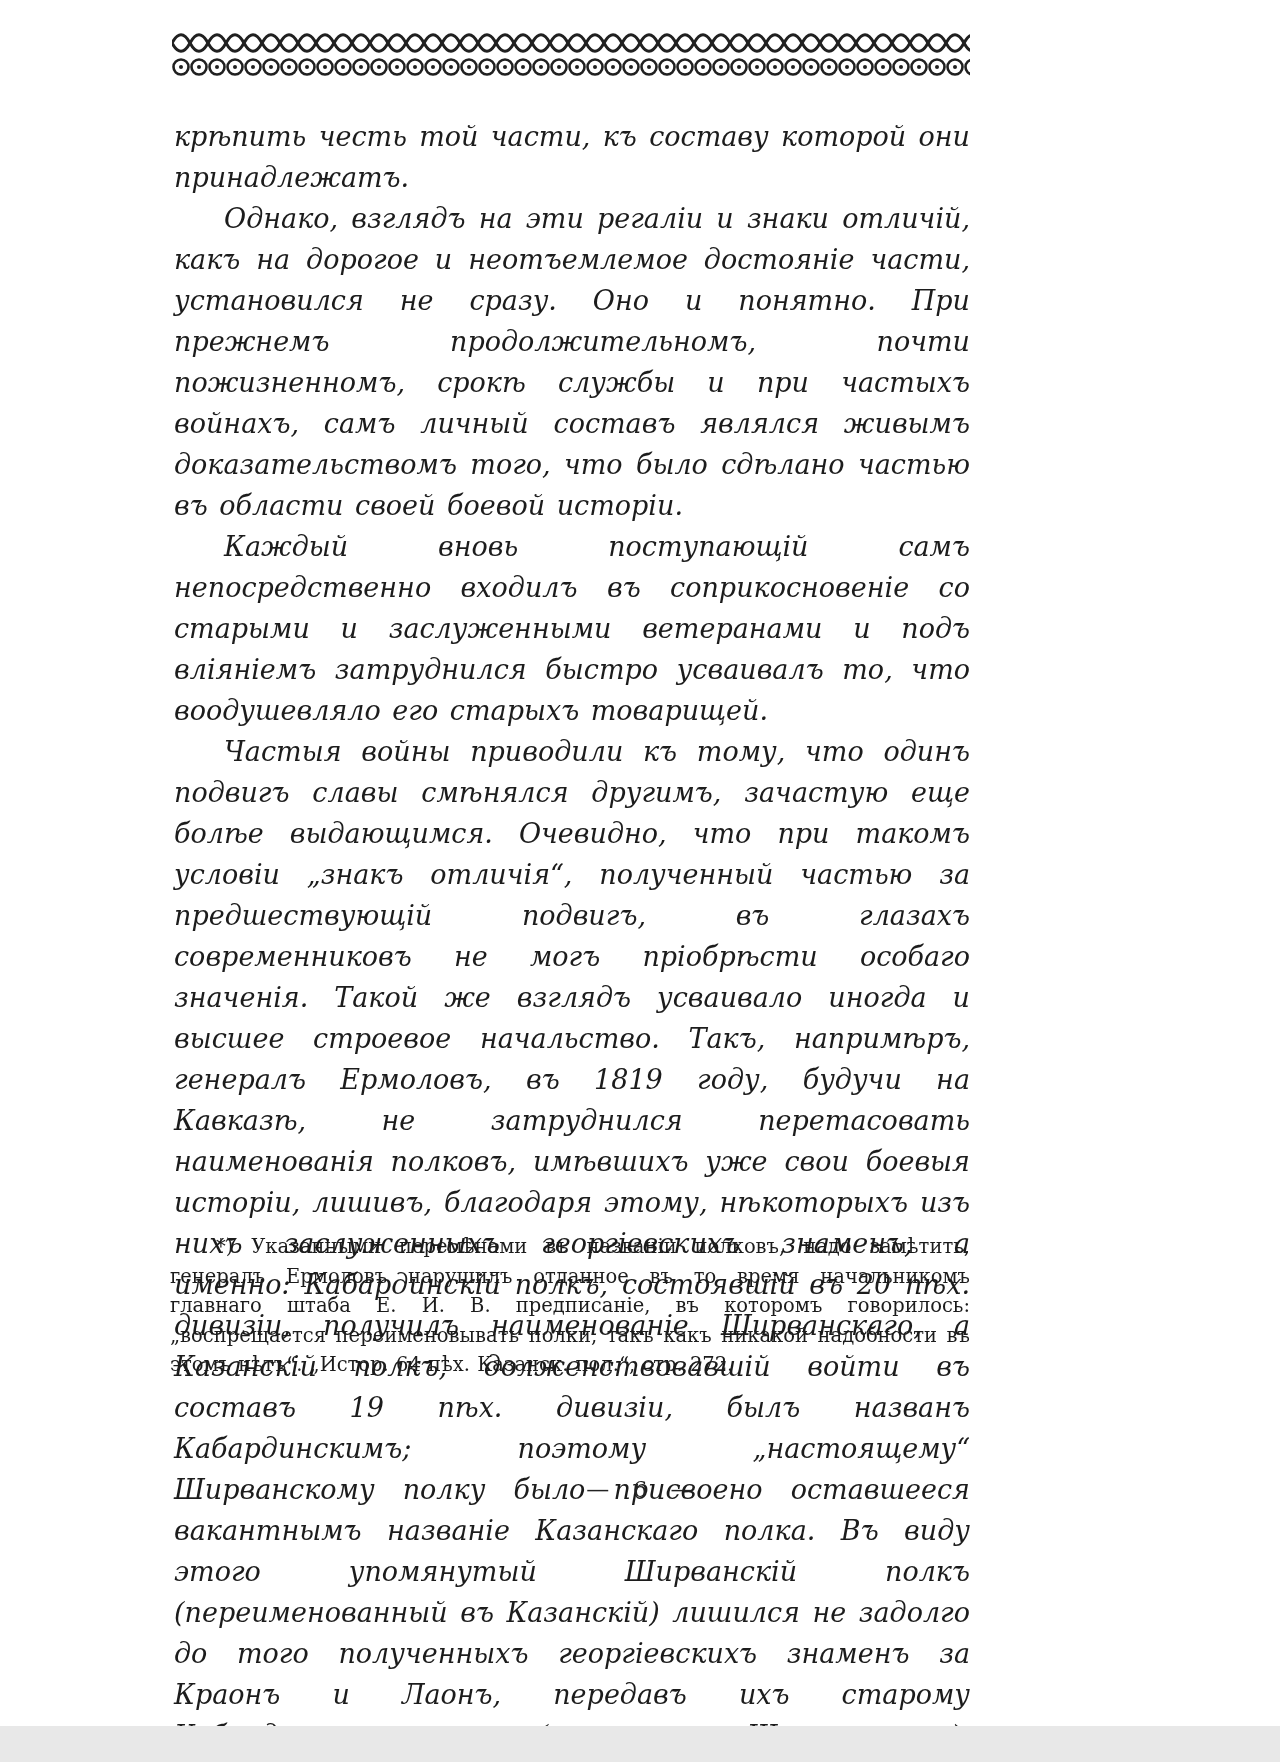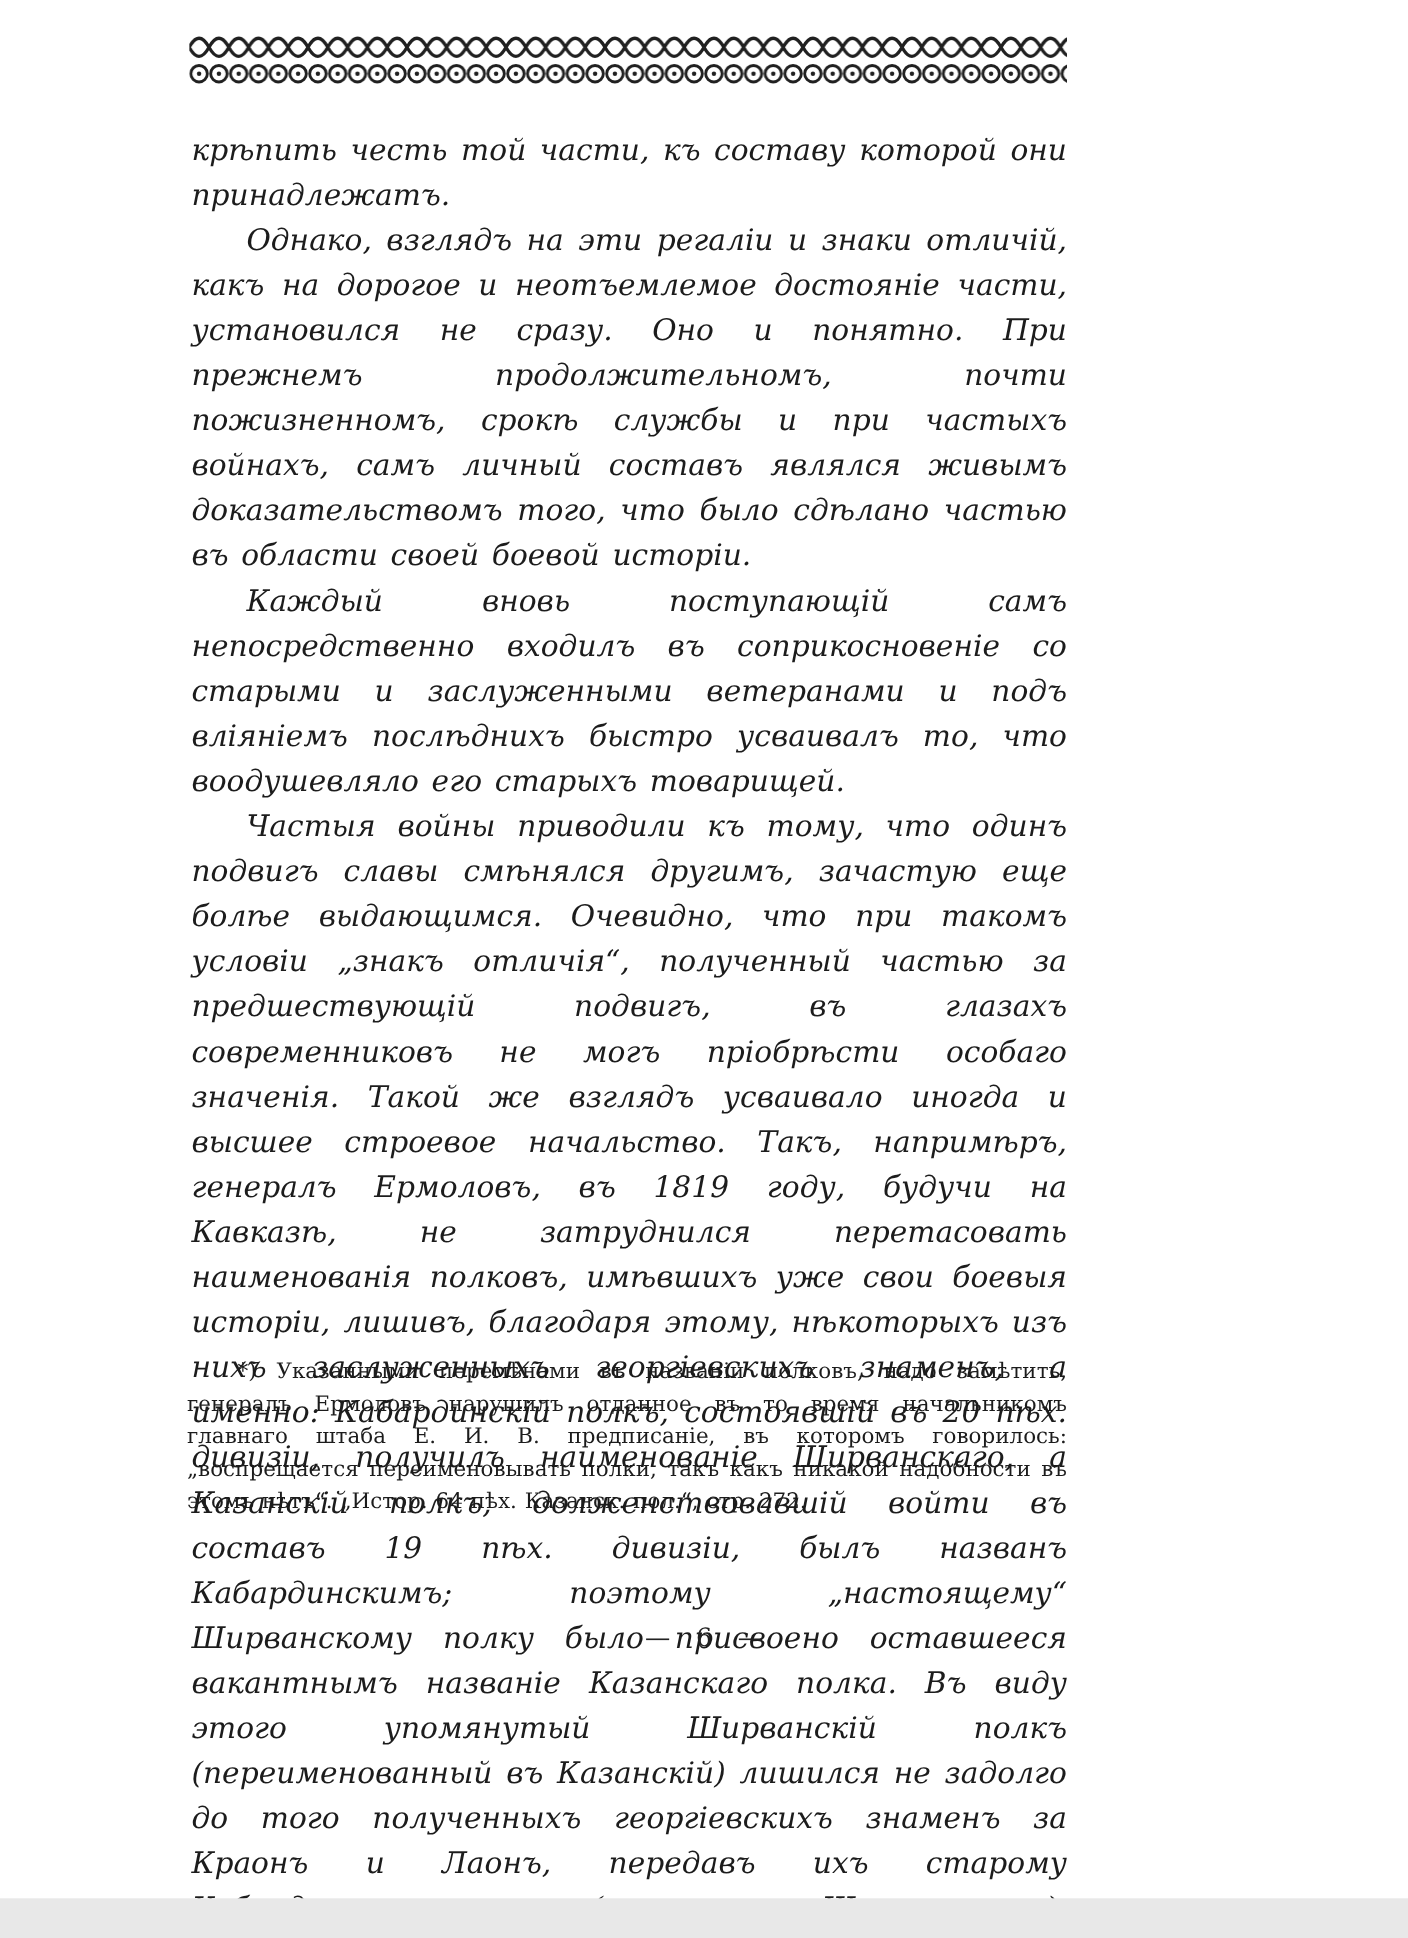--- a/index.html
+++ b/index.html
@@ -89,21 +89,21 @@
           <circle cx="27" cy="37" r="2" fill="#202020"></circle>
         </pattern>
       </defs>
       <rect x="0" y="0" width="798" height="50" fill="url(#orn)"></rect>
     </svg>
   </div>
 
   <div class="body-text">
     <p class="no-indent">крѣпить честь той части, къ составу которой они принадлежатъ.</p>
     <p>Однако, взглядъ на эти регаліи и знаки отличій, какъ на дорогое и неотъемлемое достояніе части, установился не сразу. Оно и понятно. При прежнемъ продолжительномъ, почти пожизненномъ, срокѣ службы и при частыхъ войнахъ, самъ личный составъ являлся живымъ доказательствомъ того, что было сдѣлано частью въ области своей боевой исторіи.</p>
-    <p>Каждый вновь поступающій самъ непосредственно входилъ въ соприкосновеніе со старыми и заслуженными ветеранами и подъ вліяніемъ послѣднихъ быстро усваивалъ то, что воодушевляло его старыхъ товарищей.</p>
+    <p>Каждый вновь поступающій самъ непосредственно входилъ въ соприкосновеніе со старыми и заслуженными ветеранами и подъ вліяніемъ затруднился быстро усваивалъ то, что воодушевляло его старыхъ товарищей.</p>
     <p>Частыя войны приводили къ тому, что одинъ подвигъ славы смѣнялся другимъ, зачастую еще болѣе выдающимся. Очевидно, что при такомъ условіи „знакъ отличія“, полученный частью за предшествующій подвигъ, въ глазахъ современниковъ не могъ пріобрѣсти особаго значенія. Такой же взглядъ усваивало иногда и высшее строевое начальство. Такъ, напримѣръ, генералъ Ермоловъ, въ 1819 году, будучи на Кавказѣ, не затруднился перетасовать наименованія полковъ, имѣвшихъ уже свои боевыя исторіи, лишивъ, благодаря этому, нѣкоторыхъ изъ нихъ заслуженныхъ георгіевскихъ знаменъ, а именно: Кабардинскій полкъ, состоявшій въ 20 пѣх. дивизіи, получилъ наименованіе Ширванскаго, а Казанскій полкъ, долженствовавшій войти въ составъ 19 пѣх. дивизіи, былъ названъ Кабардинскимъ; поэтому „настоящему“ Ширванскому полку было присвоено оставшееся вакантнымъ названіе Казанскаго полка. Въ виду этого упомянутый Ширванскій полкъ (переименованный въ Казанскій) лишился не задолго до того полученныхъ георгіевскихъ знаменъ за Краонъ и Лаонъ, передавъ ихъ старому Кабардинскому полку (названному Ширванскимъ), получивъ взамѣнъ простыя знамена этого послѣдняго полка *). Прихо—</p>
   </div>
 
   <div class="footnote">*) Указанными перемѣнами въ названіи полковъ, надо замѣтить, генералъ Ермоловъ нарушилъ отданное въ то время начальникомъ главнаго штаба Е. И. В. предписаніе, въ которомъ говорилось: „воспрещается переименовывать полки, такъ какъ никакой надобности въ этомъ нѣтъ“. „Истор. 64 пѣх. Казанск. пол.“, стр. 272.</div>
 
   <div class="page-number">— 6 —</div>
 
 </div>
 
 </body></html>

